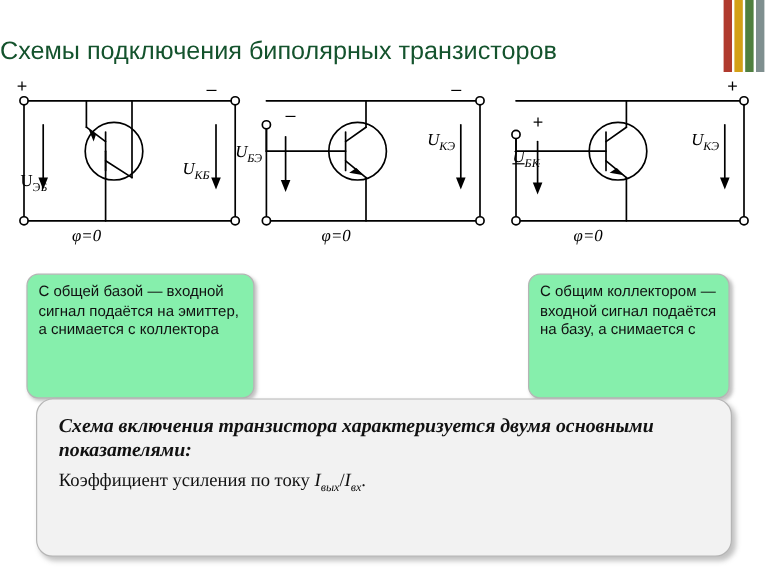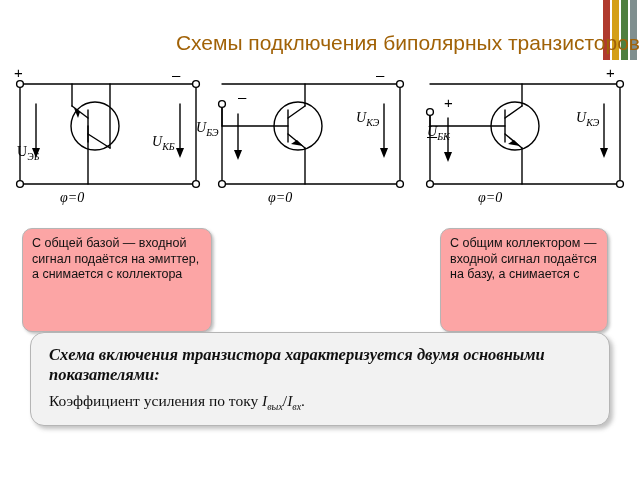--- a/index.html
+++ b/index.html
@@ -34,60 +34,60 @@
     top: 0;
     width: 7px;
     height: 60px;
     display: block;
   }
   .title {
     position: absolute;
     left: 0;
     top: 30px;
     width: 640px;
-    text-align: right;
+    text-align: left;
     font-size: 21px;
-    color: #a16207;
+    color: #14532d;
     font-family: "Liberation Sans", sans-serif;
     line-height: 26px;
   }
   
   .circuits {
     position: absolute;
     left: 0;
     top: 62px;
     width: 640px;
     height: 160px;
   }
   .circ-svg { display: block; }
 
   
   .cap-box {
     position: absolute;
-    background: #fca5a5;
+    background: #86efac;
     border: 1px solid #b5b5b5;
     border-radius: 10px;
     box-shadow: 2px 2px 3px rgba(120,120,120,0.45);
     font-size: 12.5px;
     line-height: 15.5px;
     color: #111111;
     padding: 7px 9px;
     box-sizing: border-box;
     font-family: "Liberation Sans", sans-serif;
   }
   #cap1 { left: 22px;  top: 228px; width: 190px; height: 104px; }
   #cap2 { left: 232px; top: 228px; width: 190px; height: 104px; }
   #cap3 { left: 440px; top: 228px; width: 168px; height: 104px; }
 
   .note-box {
     position: absolute;
     left: 30px;
     top: 332px;
     width: 580px;
-    height: 94px;
+    height: 132px;
     background: #f2f2f2;
     border: 1px solid #b5b5b5;
     border-radius: 14px;
     box-shadow: 3px 3px 4px rgba(120,120,120,0.45);
     padding: 12px 18px;
     box-sizing: border-box;
     font-family: "Liberation Serif", serif;
     color: #111;
   }
   .note-head {

